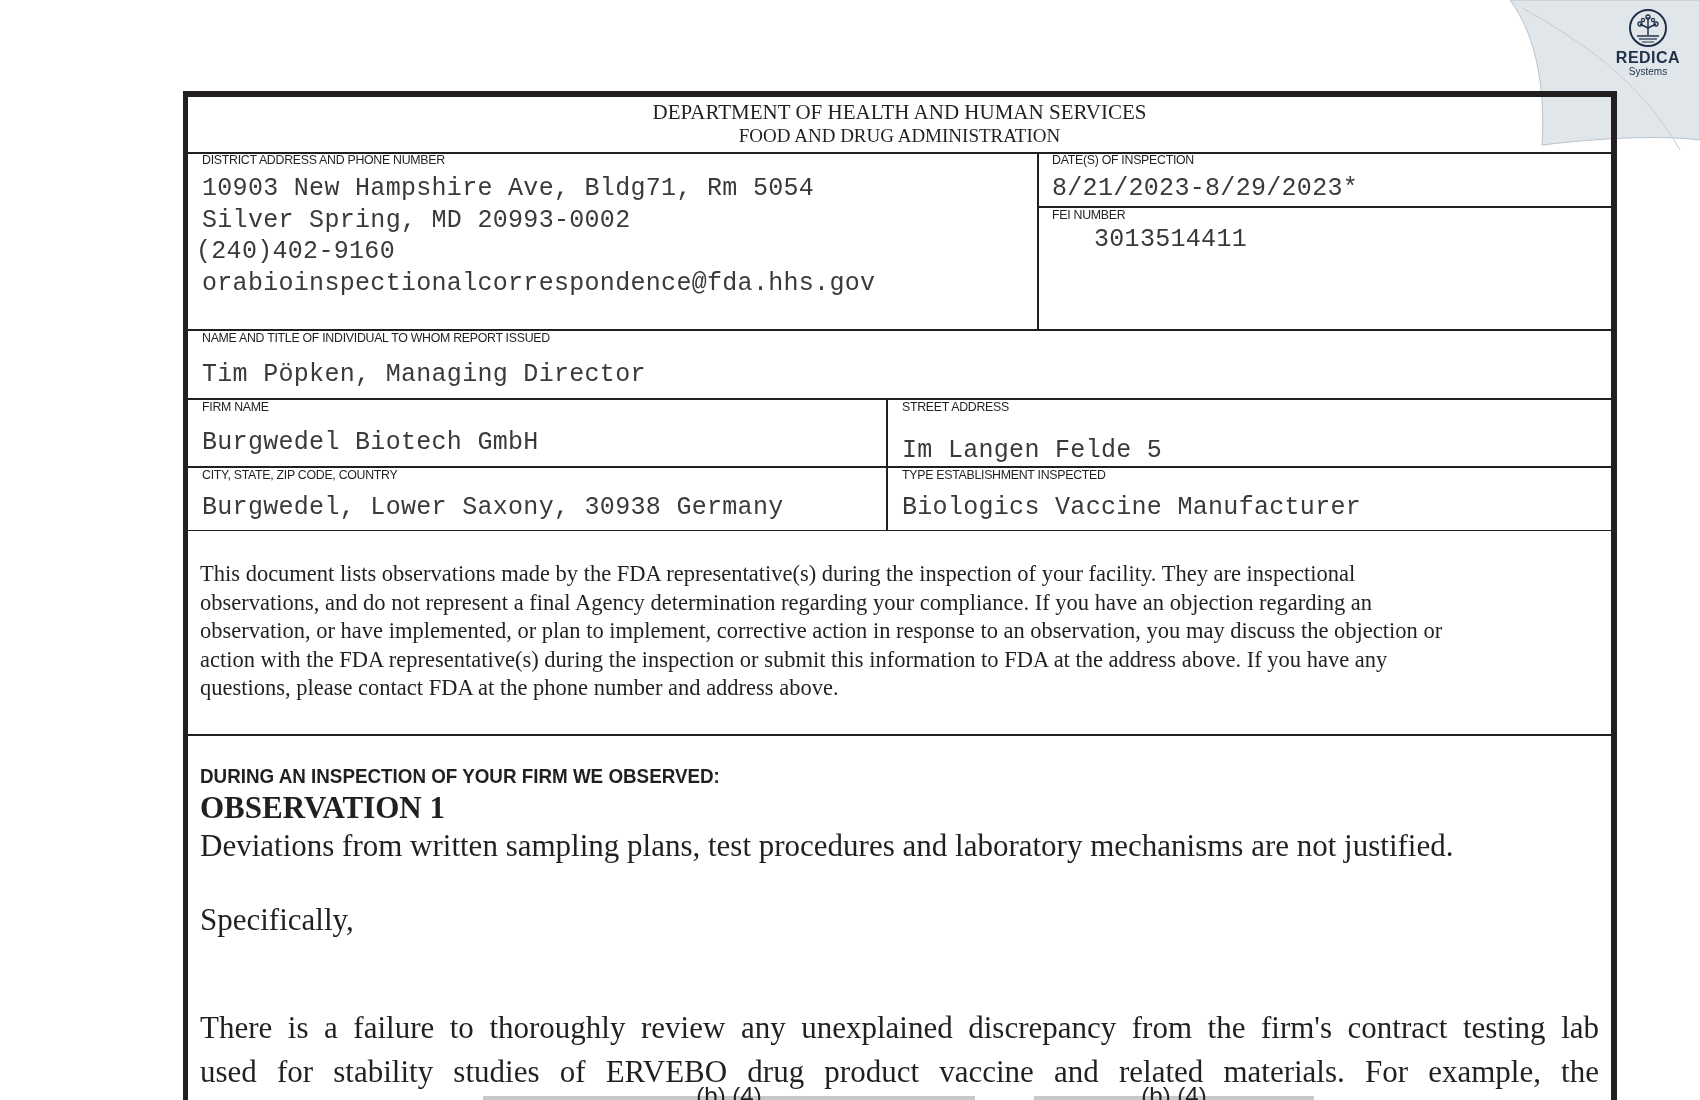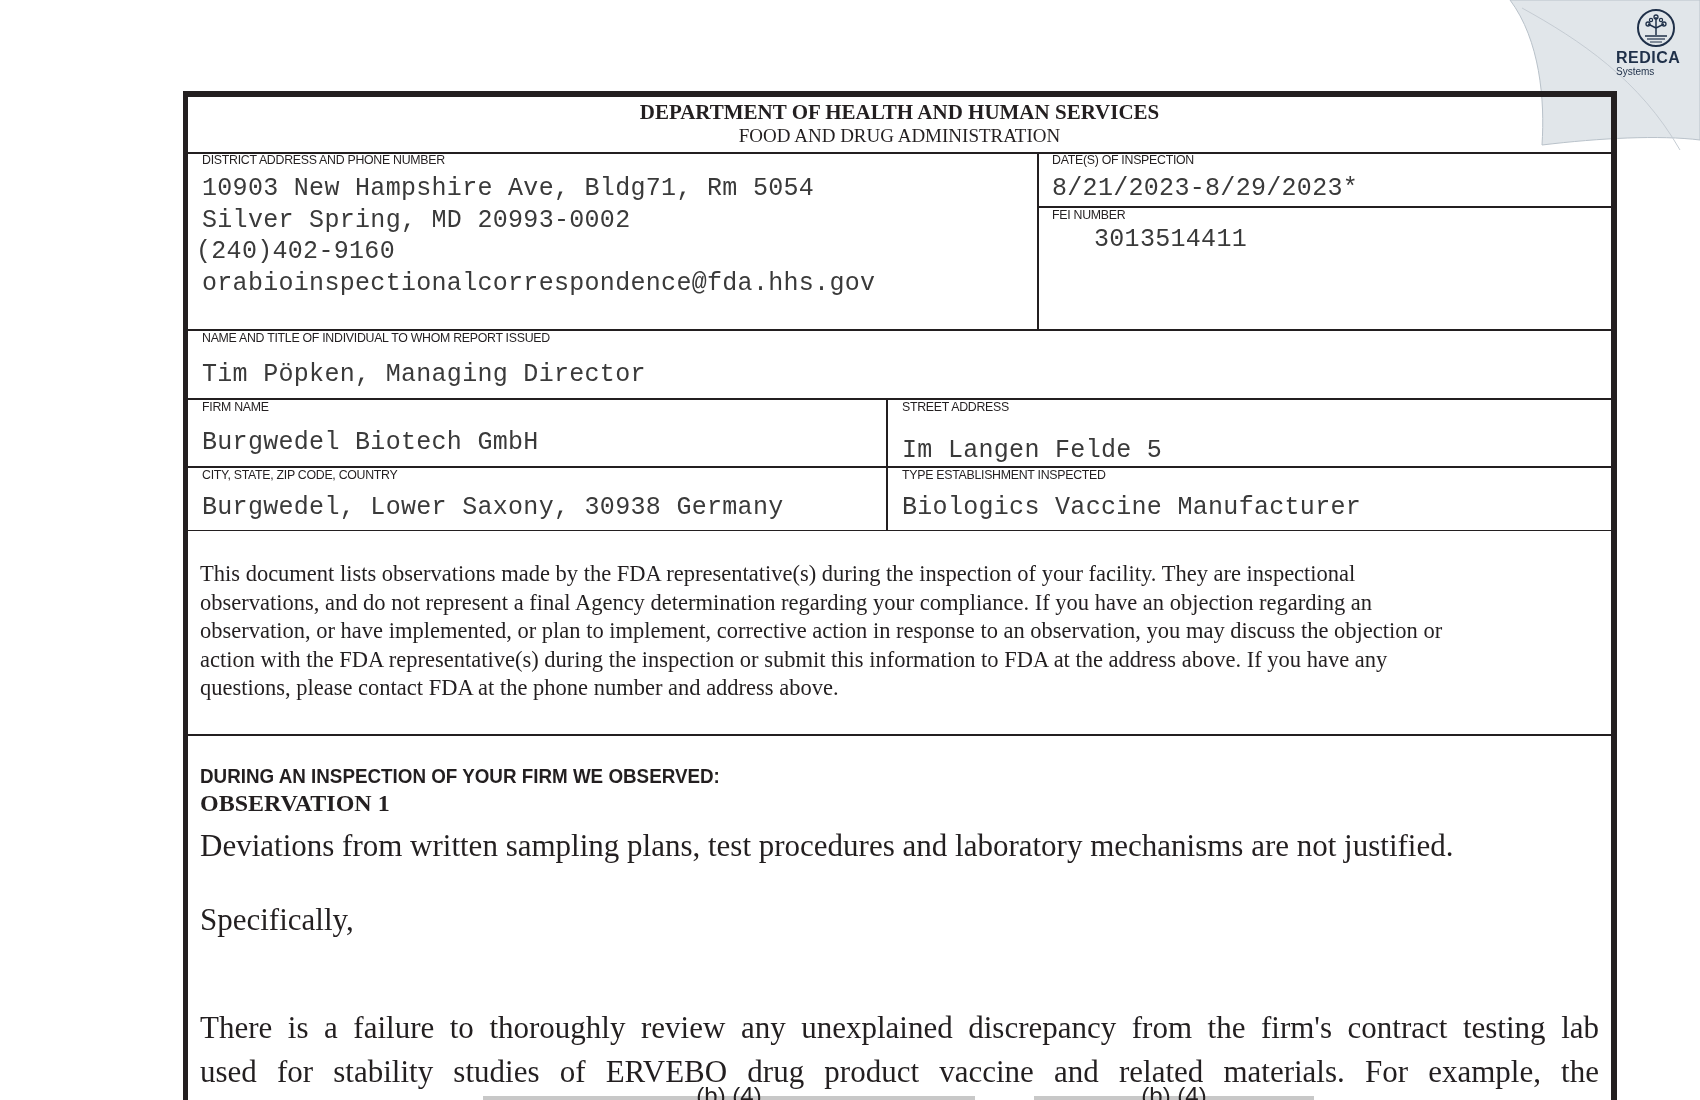--- a/index.html
+++ b/index.html
@@ -2,35 +2,35 @@
 <html><head>
 <meta charset="utf-8">
 <style>
   html, body { margin:0; padding:0; }
   body { width:1700px; height:1100px; background:#ffffff; position:relative; overflow:hidden; }
   .frame { position:absolute; left:183px; top:91px; width:1434px; height:1040px;
     border-top:6px solid #231f20; border-left:5px solid #231f20; border-right:6px solid #231f20; box-sizing:border-box; }
   .hline { position:absolute; background:#231f20; height:2px; }
   .vline { position:absolute; background:#231f20; width:2px; }
   .title { position:absolute; left:188px; width:1423px; text-align:center; font-family:"Liberation Serif", serif; color:#231f20; }
-  .t1 { top:100px; font-size:21px; font-weight:bold; letter-spacing:0px; }
+  .t1 { top:100px; font-size:21px; font-weight:normal; letter-spacing:0px; }
   .t2 { top:125px; font-size:19px; }
   .lbl { position:absolute; font-family:"Liberation Sans", sans-serif; font-size:13px; color:#231f20; letter-spacing:-0.3px; transform:scaleX(0.95); transform-origin:left; white-space:nowrap; }
   .val { position:absolute; font-family:"Liberation Mono", monospace; font-size:25px; color:#3a3a3a; white-space:nowrap; letter-spacing:0.3px; }
   .para { position:absolute; left:200px; top:560px; width:1400px; font-family:"Liberation Serif", serif; font-size:22.5px; line-height:28.5px; color:#231f20; }
   .para div { white-space:nowrap; }
   .during { position:absolute; left:200px; top:765px; font-family:"Liberation Sans", sans-serif; font-weight:bold; font-size:20px; color:#231f20; transform:scaleX(0.94); transform-origin:left; white-space:nowrap; }
-  .obs { position:absolute; left:200px; top:790px; font-family:"Liberation Serif", serif; font-weight:bold; font-size:24px; color:#231f20; white-space:nowrap; }
+  .obs { position:absolute; left:200px; top:790px; font-family:"Liberation Serif", serif; font-weight:bold; font-size:31px; color:#231f20; white-space:nowrap; }
   .obsdesc { position:absolute; left:200px; top:828px; font-family:Liberation Serif, serif; font-size:31px; color:#231f20; white-space:nowrap; }
   .spec { position:absolute; left:200px; top:902px; font-family:"Liberation Serif", serif; font-size:31px; color:#231f20; white-space:nowrap; }
   .body2 { position:absolute; left:200px; width:1399px; font-family:"Liberation Serif", serif; font-size:31px; color:#231f20; text-align:justify; text-align-last:justify; white-space:nowrap; }
   .redact { position:absolute; top:1096px; height:10px; background:#c8c8c8; }
   .redact span { position:absolute; top:-14px; left:50%; transform:translateX(-50%); font-family:"Liberation Sans", sans-serif; font-size:24px; color:#231f20; }
   .corner { position:absolute; right:0; top:0; width:220px; height:150px; }
-  .logo { position:absolute; right:4px; top:8px; width:80px; }
+  .logo { position:absolute; right:12px; top:8px; width:80px; text-align:center; }
   .logo .brand { font-family:"Liberation Sans", sans-serif; font-weight:bold; font-size:16px; color:#1f3049; letter-spacing:0.5px; line-height:16px; }
   .logo .sub { font-family:"Liberation Sans", sans-serif; font-size:10px; color:#1f3049; line-height:11px; }
 </style>
 </head>
 <body>
 
 <svg class="corner" viewBox="0 0 220 150" width="220" height="150">
   <path d="M30,0 C60,40 65,100 62,145 C120,138 180,135 220,140 L220,0 Z" fill="#e1e6ea" stroke="#b9c2ca" stroke-width="1"></path>
   <path d="M42,8 C100,40 160,80 200,150" fill="none" stroke="#c5ccd3" stroke-width="1"></path>
 </svg>

